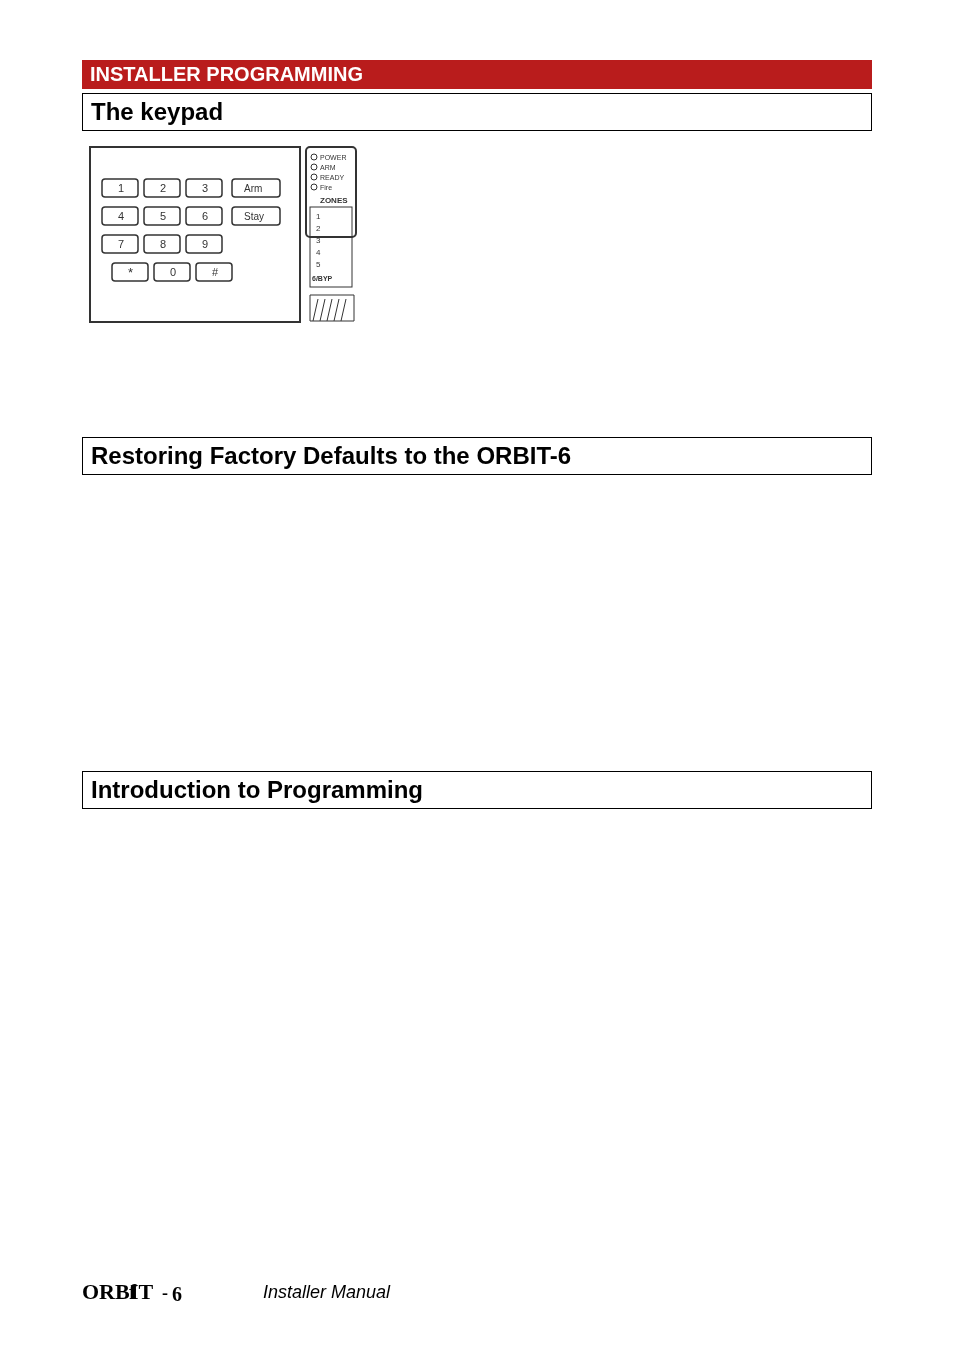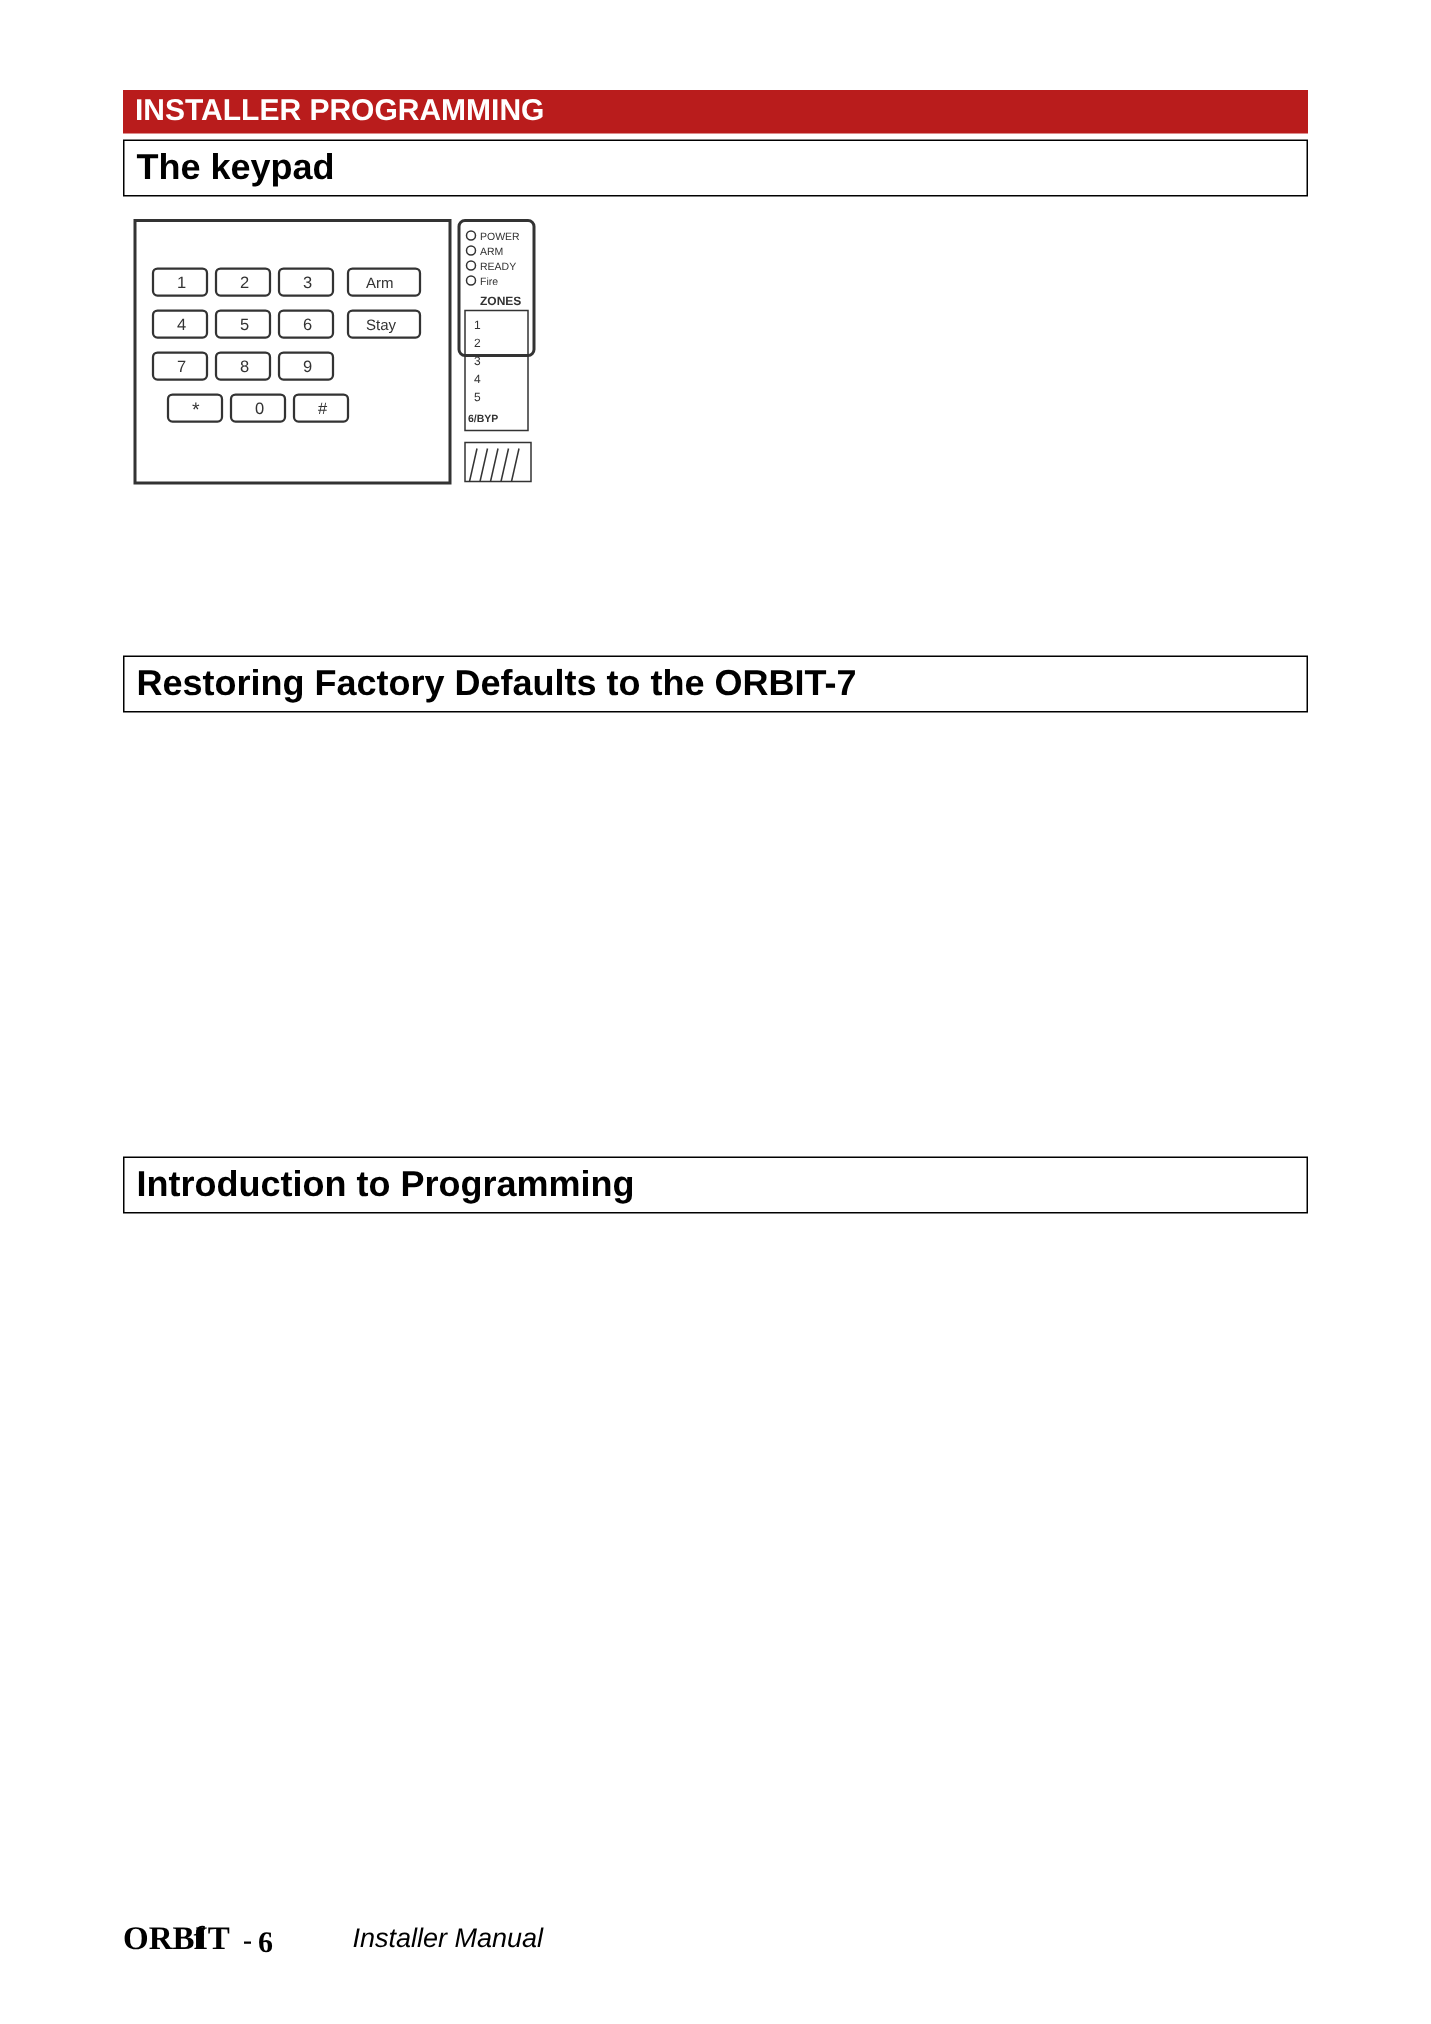--- a/index.html
+++ b/index.html
@@ -63,20 +63,21 @@
       margin: 6px 10px;
       font-size: 17px;
       color: #ffffff;
     }
     .footer {
       position: absolute;
       bottom: 42px;
       left: 82px;
       display: flex;
       align-items: center;
+      gap: 28px;
     }
     .footer-logo {
       width: 130px;
       height: 30px;
     }
     .footer-text {
       font-style: italic;
       font-size: 18px;
       color: #000000;
       margin-left: 23px;
@@ -163,21 +164,21 @@
       <text x="58" y="13" font-size="11" fill="#333">0</text>
       <rect x="84" y="0" width="36" height="18" rx="3" fill="#fff" stroke="#333" stroke-width="1.5"></rect>
       <text x="100" y="13" font-size="11" fill="#333">#</text>
     </g>
   </svg>
   <div class="keypad-desc">The keypad is used to program the ORBIT-6. See the illustration to the left for details.</div>
 </div>
 
 <div class="section-spacer"></div>
 
-<div class="section-title">Restoring Factory Defaults to the ORBIT-7</div>
+<div class="section-title">Restoring Factory Defaults to the ORBIT-6</div>
 
 <div class="orbit-line indent">
   <span>The </span><strong class="black">ORBIT-6</strong><span> is shipped from the factory with a set of default</span>
 </div>
 
 <div class="body-text indent">values. If desired, you may restore defaults by following procedure.</div>
 
 <div class="orbit-line" style="margin-left:132px;">
   <span>To restore </span><strong class="black">ORBIT-6</strong><span> to factory defaults use Locations 96 and 97</span>
 </div>

